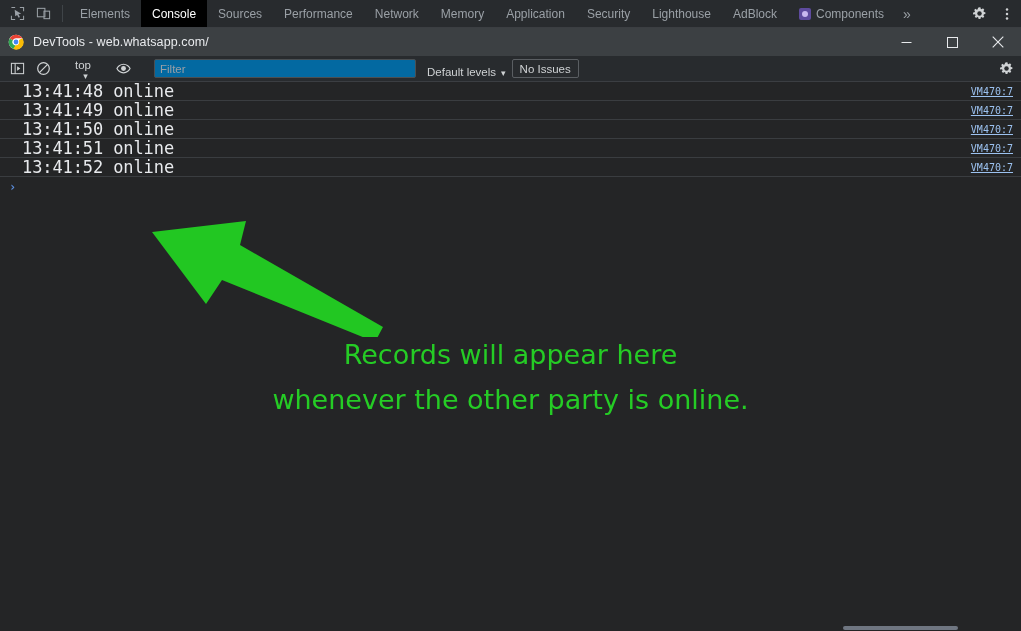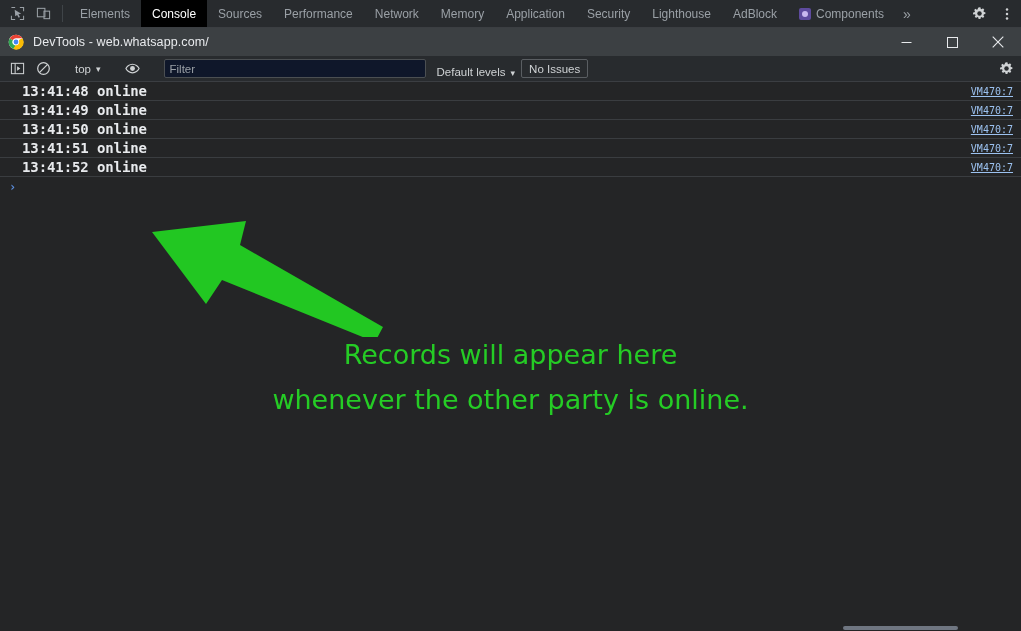--- a/index.html
+++ b/index.html
@@ -154,32 +154,33 @@
     justify-content: center;
     flex: 0 0 auto;
   }
   .ctx-select {
     display: flex;
     align-items: center;
     color: #cfd2d4;
     font-size: 11.5px;
     padding: 0 6px;
     height: 19px;
+    flex-direction: column;
   }
   .ctx-select .caret {
     margin-left: 5px;
     font-size: 9px;
     color: #cfd2d4;
   }
   #filter-input {
     flex: 0 1 auto;
     width: 250px;
     height: 17px;
     margin: 0 5px;
-    background: #0f172a;
+    background: #0369a1;
     border: 1px solid #4b4f52;
     border-radius: 2px;
     color: #e8eaed;
     font-family: "Liberation Sans", sans-serif;
     font-size: 11.5px;
     padding: 0 5px;
     outline: none;
   }
   #filter-input::placeholder { color: #9aa0a6; }
   .levels-select {
@@ -219,22 +220,22 @@
     height: 19px;
     display: flex;
     align-items: center;
     border-bottom: 1px solid #3a3d40;
     position: relative;
     box-sizing: border-box;
   }
   .log-row .msg {
     color: #e8eaed;
     font-family: "DejaVu Sans Mono", monospace;
-    font-size: 14px;
-    font-weight: bold;
+    font-size: 17px;
+    font-weight: normal;
     padding-left: 22px;
     white-space: pre;
     letter-spacing: -0.1px;
   }
   .log-row .src {
     margin-left: auto;
     margin-right: 8px;
     color: #9cc2f0;
     font-family: "DejaVu Sans Mono", monospace;
     font-size: 10px;

